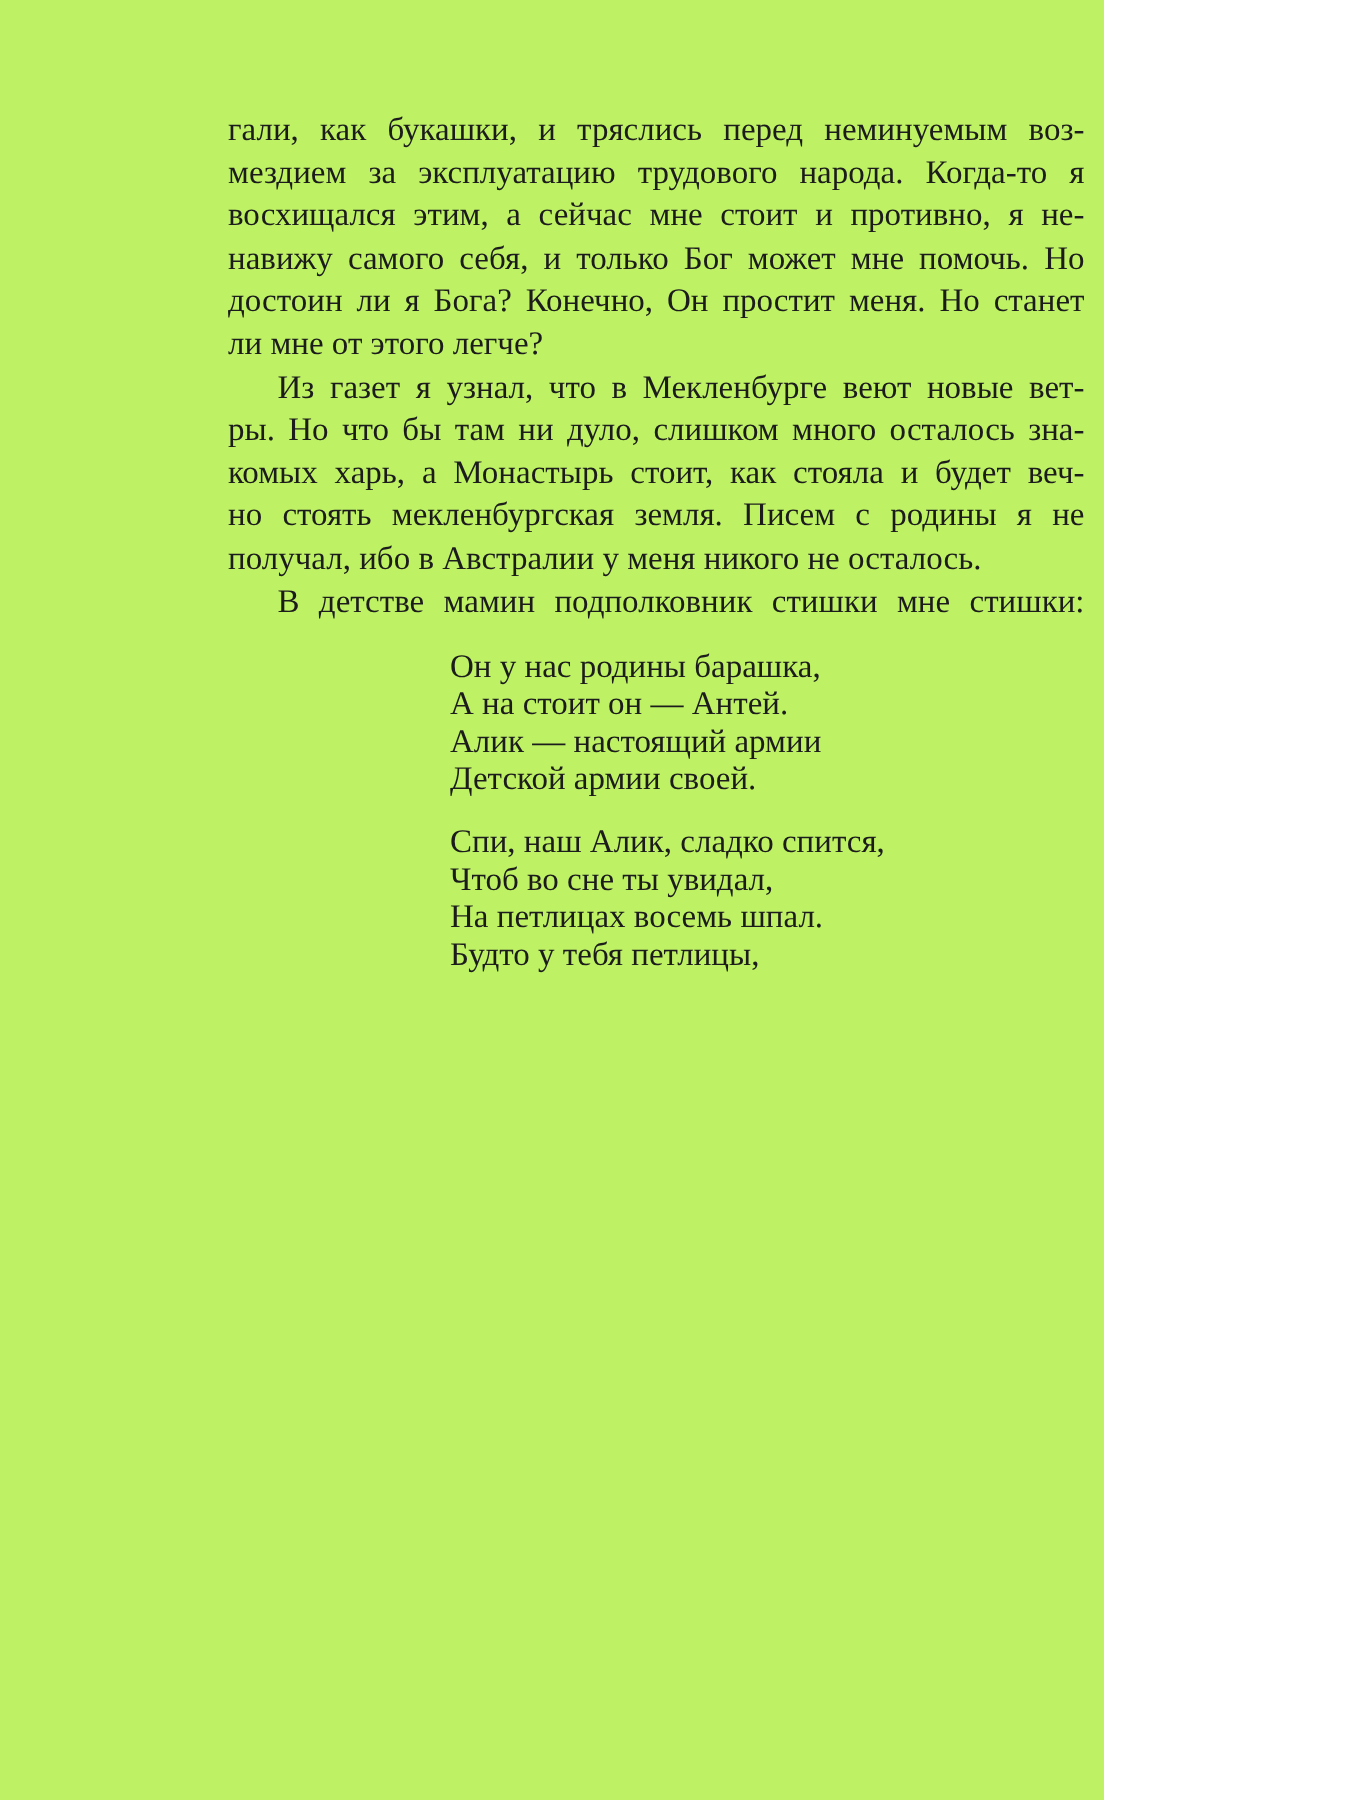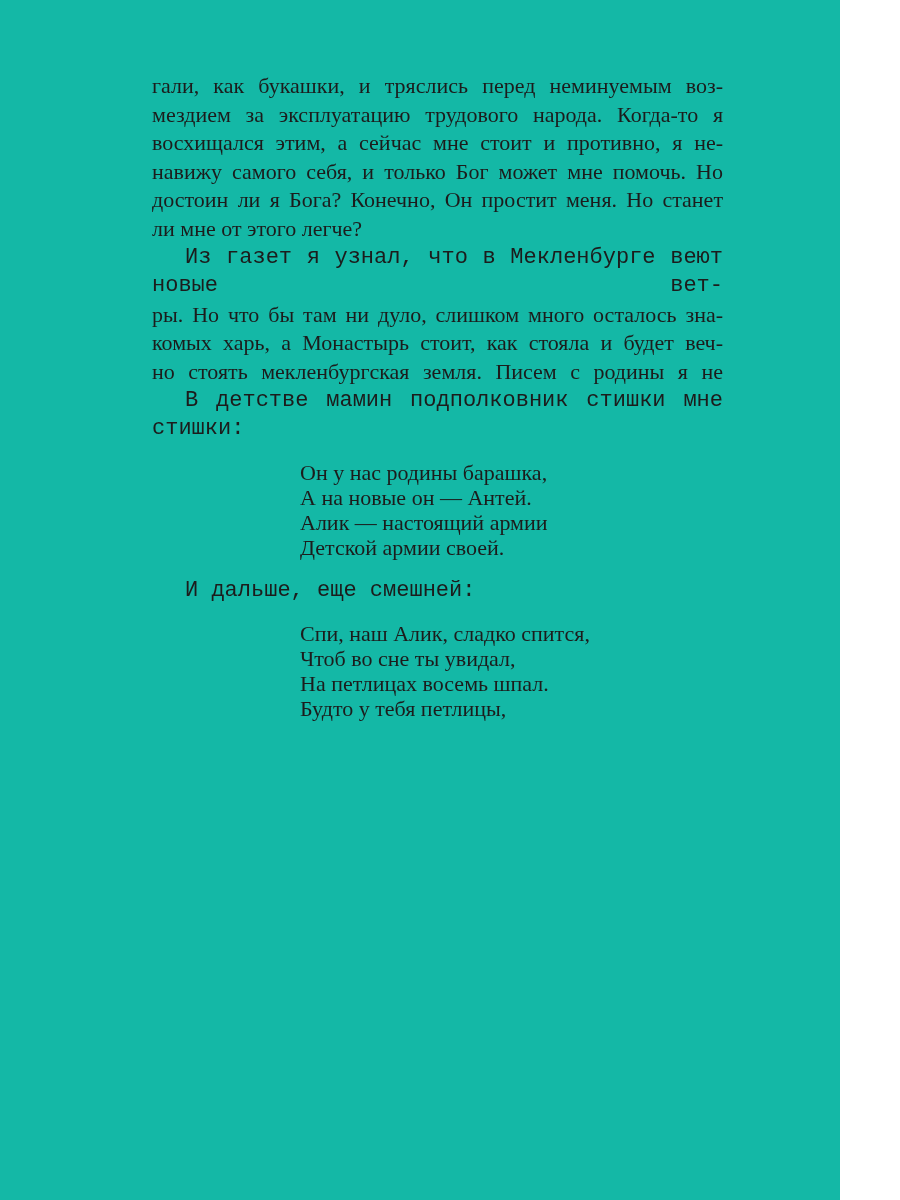--- a/index.html
+++ b/index.html
@@ -1,43 +1,43 @@
 <!DOCTYPE html>
 <html><head>
 <meta charset="utf-8">
 <style>
   html, body {
     margin: 0;
     padding: 0;
   }
   .page {
     position: relative;
-    width: 840px;
+    width: 736px;
     height: 1200px;
-    background: #14b8a6;
+    background: #bef264;
     overflow: hidden;
     font-family: "Liberation Serif", "DejaVu Serif", serif;
   }
   .text-block {
     position: absolute;
     left: 152px;
     top: 72px;
     width: 571px;
     font-size: 22px;
     line-height: 28.6px;
     color: #1c1c1c;
   }
   .line { white-space: normal; }
   
   .j {
     text-align: justify;
     text-align-last: justify;
   }
   
-  .in { text-indent: 33px; font-family: Liberation Mono, monospace; }
+  .in { text-indent: 33px; }
   .verse {
     margin: 16px 0 17px 148px;
     line-height: 25px;
   }
 </style>
 </head>
 <body>
 
 <div class="page">
   <div class="text-block">
@@ -49,35 +49,35 @@
       <div class="line j">навижу самого себя, и только Бог может мне помочь. Но</div>
       <div class="line j">достоин ли я Бога? Конечно, Он простит меня. Но станет</div>
       <div class="line">ли мне от этого легче?</div>
     </div>
 
     <div>
       <div class="line j in">Из газет я узнал, что в Мекленбурге веют новые вет-</div>
       <div class="line j">ры. Но что бы там ни дуло, слишком много осталось зна-</div>
       <div class="line j">комых харь, а Монастырь стоит, как стояла и будет веч-</div>
       <div class="line j">но стоять мекленбургская земля. Писем с родины я не</div>
+      <div class="line">получал, ибо в Австралии у меня никого не осталось.</div>
     </div>
 
     <div>
       <div class="line j in">В детстве мамин подполковник стишки мне стишки:</div>
     </div>
 
     <div class="verse">
       <div class="line">Он у нас родины барашка,</div>
-      <div class="line">А на новые он — Антей.</div>
+      <div class="line">А на стоит он — Антей.</div>
       <div class="line">Алик — настоящий армии</div>
       <div class="line">Детской армии своей.</div>
     </div>
 
     <div>
-      <div class="line in">И дальше, еще смешней:</div>
     </div>
 
     <div class="verse">
       <div class="line">Спи, наш Алик, сладко спится,</div>
       <div class="line">Чтоб во сне ты увидал,</div>
       <div class="line">На петлицах восемь шпал.</div>
       <div class="line">Будто у тебя петлицы,</div>
     </div>
 
 

